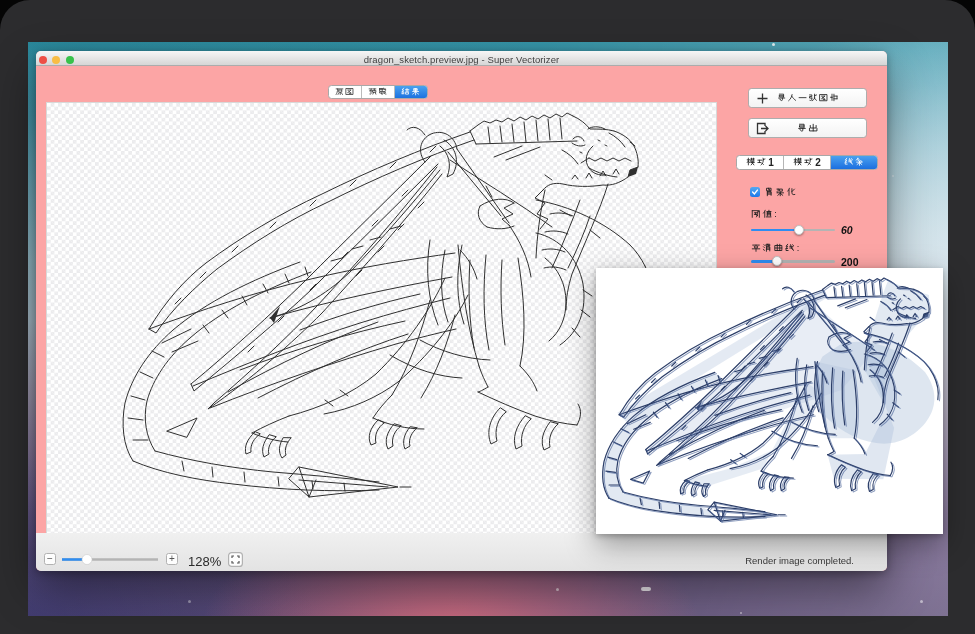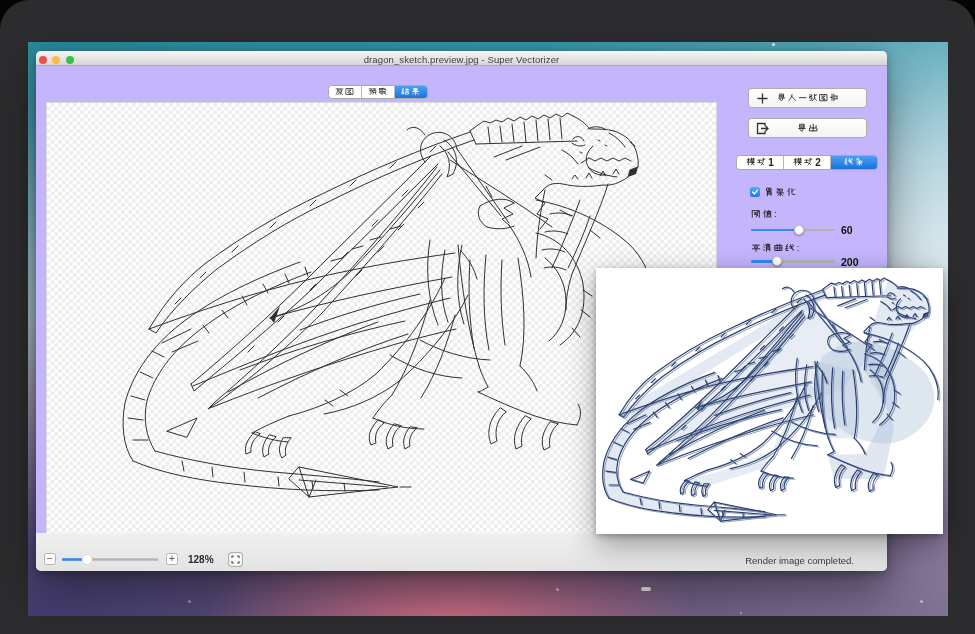--- a/index.html
+++ b/index.html
@@ -8,21 +8,21 @@
 .screen{position:absolute;left:28px;top:42px;width:920px;height:574px;overflow:hidden;
  background:
   radial-gradient(ellipse 360px 200px at 46% 104%, rgba(235,115,128,.85), rgba(228,110,125,0) 70%),
   radial-gradient(ellipse 480px 300px at -4% 108%, rgba(44,44,108,.65), rgba(48,48,110,0) 70%),
   radial-gradient(ellipse 430px 360px at 102% 40%, rgba(228,238,244,.75), rgba(228,238,244,0) 72%),
   linear-gradient(100deg, rgba(10,60,80,.12) 0%, rgba(255,255,255,0) 50%, rgba(255,255,255,.22) 100%),
   linear-gradient(178deg,#2e93a6 0%,#4da0b4 12%,#79b4c4 24%,#a2c5d1 36%,#b4c5d1 46%,#a89cb2 58%,#8f7a9e 68%,#7a6391 78%,#675481 88%,#5a4a74 100%);
 }
 .star{position:absolute;background:rgba(255,255,255,.85);border-radius:50%;}
 .window{position:absolute;left:36px;top:51px;width:851px;height:520px;border-radius:5px;
- background:#c4b5fd;box-shadow:0 18px 45px rgba(0,0,0,.45), 0 2px 8px rgba(0,0,0,.3);}
+ background:#fca5a5;box-shadow:0 18px 45px rgba(0,0,0,.45), 0 2px 8px rgba(0,0,0,.3);}
 .titlebar{position:absolute;left:0;top:0;width:100%;height:15px;border-radius:5px 5px 0 0;
  background:linear-gradient(#f6f6f6,#d6d6d6);border-bottom:1px solid #acacac;}
 .tl{position:absolute;top:4.5px;width:8px;height:8px;border-radius:50%;}
 .title{position:absolute;top:3px;left:0;width:100%;text-align:center;font-size:9.5px;color:#404040;letter-spacing:.1px;}
 .tabseg{position:absolute;left:292px;top:33.5px;height:14px;display:flex;border:1px solid #a9a9a9;border-radius:3.5px;overflow:hidden;background:#fff;z-index:3;}
 .tabseg .seg{width:32.8px;height:100%;display:flex;align-items:center;justify-content:center;border-right:1px solid #bbb;color:#333;}
 .tabseg .seg:last-child{border-right:none;}
 .tabseg .seg.on{background:linear-gradient(#4aa1ef,#1c72e0);color:#fff;}
 .canvas{position:absolute;left:11px;top:52px;width:669px;height:430px;background:#fff;
  background-image:linear-gradient(45deg,#ebebed 25%,transparent 25%,transparent 75%,#ebebed 75%),linear-gradient(45deg,#ebebed 25%,transparent 25%,transparent 75%,#ebebed 75%);
@@ -40,21 +40,21 @@
 .cbox{width:10px;height:10px;border-radius:2.5px;background:linear-gradient(#55a9f2,#1d78e8);display:flex;align-items:center;justify-content:center;}
 .slabel{position:absolute;left:35px;color:#1f1f1f;}
 .slider{position:absolute;left:35px;width:84px;height:10px;}
 .slider .track{position:absolute;left:0;top:4px;width:100%;height:2.5px;background:#b4b4b4;border-radius:1.5px;}
 .slider .fill{position:absolute;left:0;top:4px;height:2.5px;background:#2f8df1;border-radius:1.5px;}
 .slider .knob{position:absolute;top:0;width:10px;height:10px;border-radius:50%;background:#fff;border:0.5px solid #c2c2c2;box-shadow:0 1px 2px rgba(0,0,0,.35);}
 .sval{position:absolute;color:#111;font-size:10.5px;font-weight:bold;}
 .bottombar{position:absolute;left:0;top:482px;width:100%;height:38px;background:linear-gradient(#f0f0f0,#e3e3e3);border-radius:0 0 5px 5px;}
 .zbtn{position:absolute;top:20px;width:12px;height:12px;border:1px solid #b2b2b2;border-radius:2.5px;background:#fdfdfd;color:#555;
  display:flex;align-items:center;justify-content:center;font-size:10px;line-height:1;}
-.pct{position:absolute;top:21px;font-size:10px;font-weight:bold;color:#2a2a2a;}
+.pct{position:absolute;top:21px;font-size:13px;font-weight:normal;color:#2a2a2a;}
 .status{position:absolute;top:22px;right:33px;font-size:9.5px;color:#3a3a3a;text-align:center;}
 .overlay{position:absolute;left:596px;top:268px;width:347px;height:266px;background:#fff;
  box-shadow:0 10px 28px rgba(0,0,0,.38),0 2px 6px rgba(0,0,0,.25);}
 .cjk{display:block;}
 </style></head><body>
 <div class="bezel"></div>
 <div class="screen">
  <div class="star" style="left:744px;top:1px;width:3px;height:3px;"></div>
  <div class="star" style="left:64px;top:190px;width:2px;height:2px;opacity:.5"></div>
  <div class="star" style="left:864px;height:2px;width:2px;top:133px;opacity:.5"></div>
@@ -236,21 +236,21 @@
           <use href="#c-yu3" x="0" y="0"></use>
           <use href="#c-zhi" x="27" y="0"></use>
           <text x="59" y="20" text-anchor="middle" fill="currentColor" stroke="none" font-size="22" font-family="Liberation Sans">:</text>
         </svg>
       </div>
 <div class="slider" style="top:156.5px;">
         <div class="track"></div>
         <div class="fill" style="width:48px;"></div>
         <div class="knob" style="left:43px;"></div>
       </div>
-<div class="sval" style="left:125px;top:156px;">60</div>
+<div class="sval" style="left:125px;top:156px;font-style:italic;">60</div>
 <div class="slabel" style="top:175px;">
         <svg class="cjk " width="49.2" height="10" viewBox="0 0 118 24" style="" fill="none" stroke="currentColor" stroke-width="2.1" stroke-linecap="round" stroke-linejoin="round">
           <use href="#c-ping" x="0" y="0"></use>
           <use href="#c-hua2" x="27" y="0"></use>
           <use href="#c-qu" x="54" y="0"></use>
           <use href="#c-xian" x="81" y="0"></use>
           <text x="113" y="20" text-anchor="middle" fill="currentColor" stroke="none" font-size="22" font-family="Liberation Sans">:</text>
         </svg>
       </div>
 <div class="slider" style="top:188px;">

